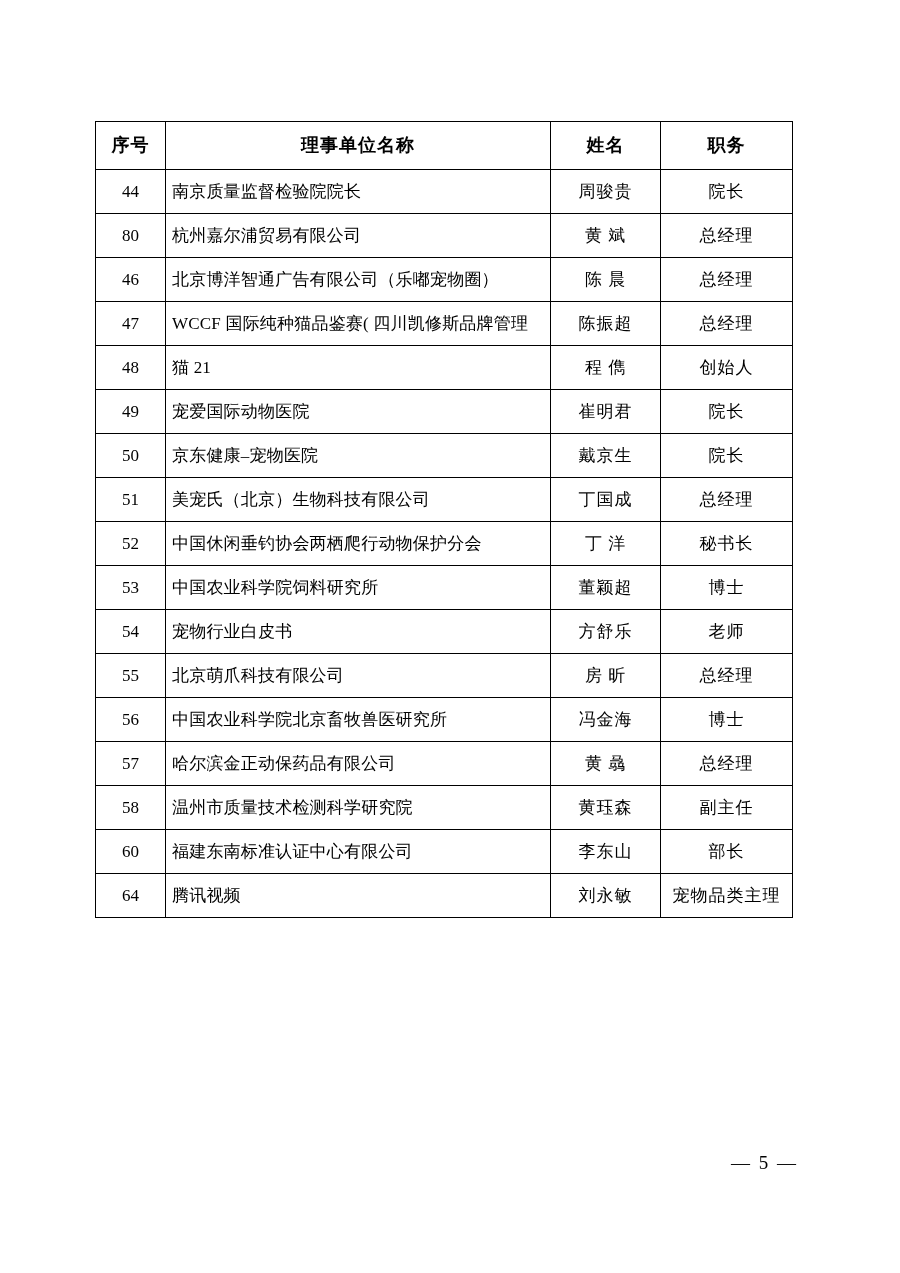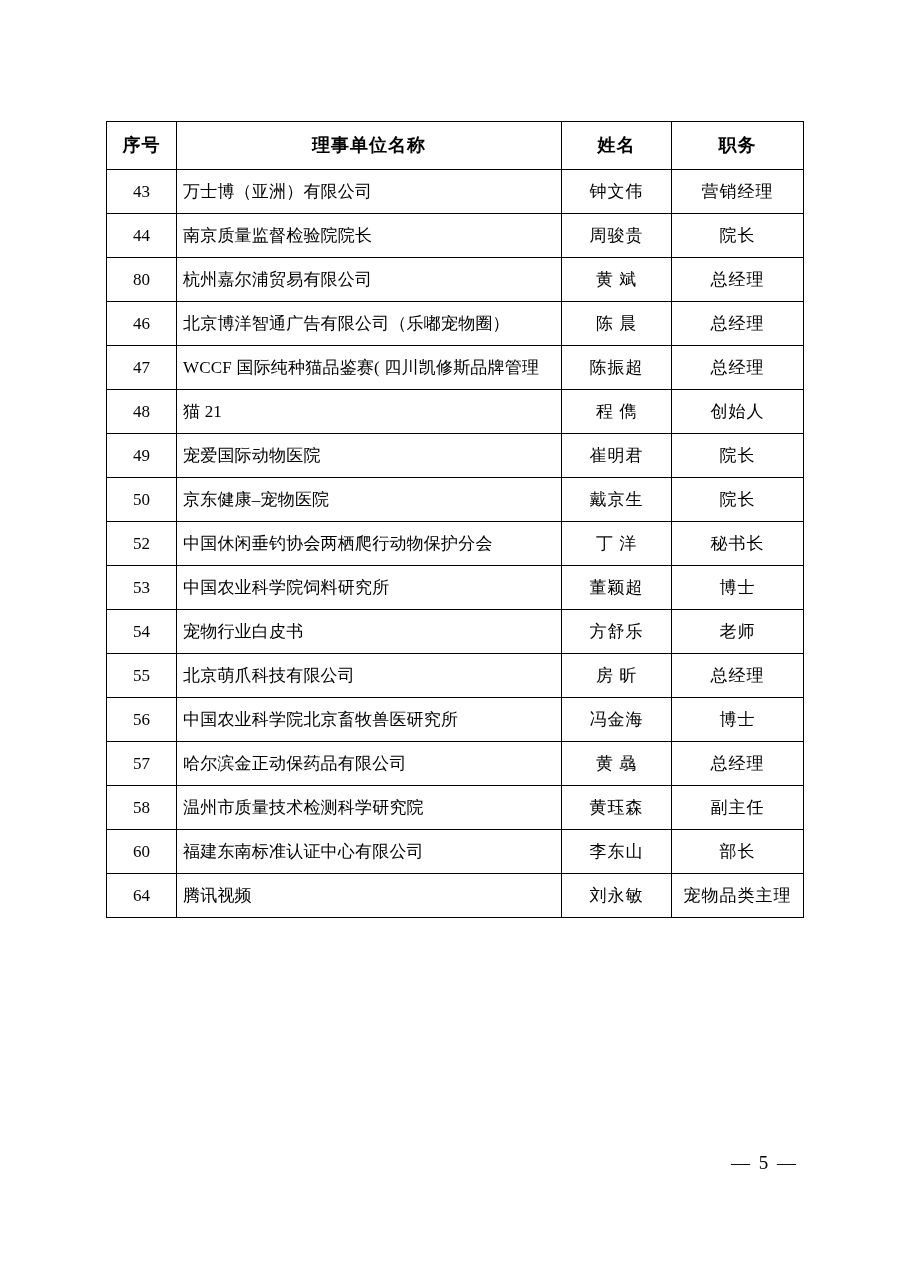--- a/index.html
+++ b/index.html
@@ -18,21 +18,21 @@
   .page {
     position: absolute;
     left: 0;
     top: 0;
     width: 900px;
     height: 1273px;
     box-sizing: border-box;
   }
   .table-wrap {
     position: absolute;
-    left: 106px;
+    left: 95px;
     top: 121px;
     width: 697px;
   }
   table.roster {
     border-collapse: collapse;
     width: 697px;
     table-layout: fixed;
   }
   table.roster col.c-no    { width: 70px; }
   table.roster col.c-unit  { width: 385px; }
@@ -100,26 +100,20 @@
       <thead>
         <tr>
           <th>序号</th>
           <th>理事单位名称</th>
           <th>姓名</th>
           <th>职务</th>
         </tr>
       </thead>
       <tbody id="roster-body">
           <tr>
-            <td class="no">43</td>
-            <td class="unit">万士博（亚洲）有限公司</td>
-            <td class="name">钟文伟</td>
-            <td class="title">营销经理</td>
-          </tr>
-          <tr>
             <td class="no">44</td>
             <td class="unit">南京质量监督检验院院长</td>
             <td class="name">周骏贵</td>
             <td class="title">院长</td>
           </tr>
           <tr>
             <td class="no">80</td>
             <td class="unit">杭州嘉尔浦贸易有限公司</td>
             <td class="name">黄 斌</td>
             <td class="title">总经理</td>
@@ -148,20 +142,26 @@
             <td class="name">崔明君</td>
             <td class="title">院长</td>
           </tr>
           <tr>
             <td class="no">50</td>
             <td class="unit">京东健康–宠物医院</td>
             <td class="name">戴京生</td>
             <td class="title">院长</td>
           </tr>
           <tr>
+            <td class="no">51</td>
+            <td class="unit">美宠氏（北京）生物科技有限公司</td>
+            <td class="name">丁国成</td>
+            <td class="title">总经理</td>
+          </tr>
+          <tr>
             <td class="no">52</td>
             <td class="unit">中国休闲垂钓协会两栖爬行动物保护分会</td>
             <td class="name">丁 洋</td>
             <td class="title">秘书长</td>
           </tr>
           <tr>
             <td class="no">53</td>
             <td class="unit">中国农业科学院饲料研究所</td>
             <td class="name">董颖超</td>
             <td class="title">博士</td>

